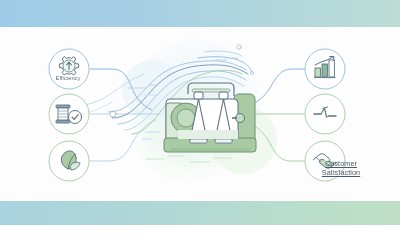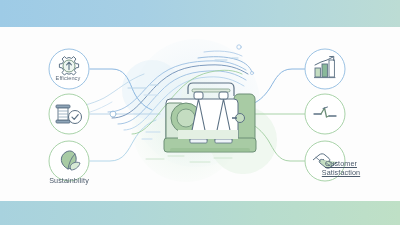--- a/index.html
+++ b/index.html
@@ -205,18 +205,17 @@
         <path d="M12,1 L6,6 C4,7.6 1.6,7.6 0,6 L-5,2 C-6,1.2 -6,-0.2 -5,-1 C-4,-1.8 -2.6,-1.8 -1.6,-1" fill="#c4ddc1" stroke="#5c7184" stroke-width="1" stroke-linejoin="round"></path>
         <path d="M-9,-3.6 L-4.4,0.2" fill="none" stroke="#5c7184" stroke-width="0.8" stroke-linecap="round"></path>
         <path d="M8.4,3.4 L4,0" fill="none" stroke="#5c7184" stroke-width="0.8" stroke-linecap="round"></path>
         <path d="M5.4,5.2 L1.4,2" fill="none" stroke="#5c7184" stroke-width="0.8" stroke-linecap="round"></path>
       </g>
     </g>
   </svg>
 
   <div class="label" id="label-efficiency">Efficiency</div>
 
-  <div class="label" id="label-sustainability">Sustainbility</div>
 
   <div class="label" id="label-customer">Customer
 Satisfaction</div>
 
 </div>
 
 </body></html>

